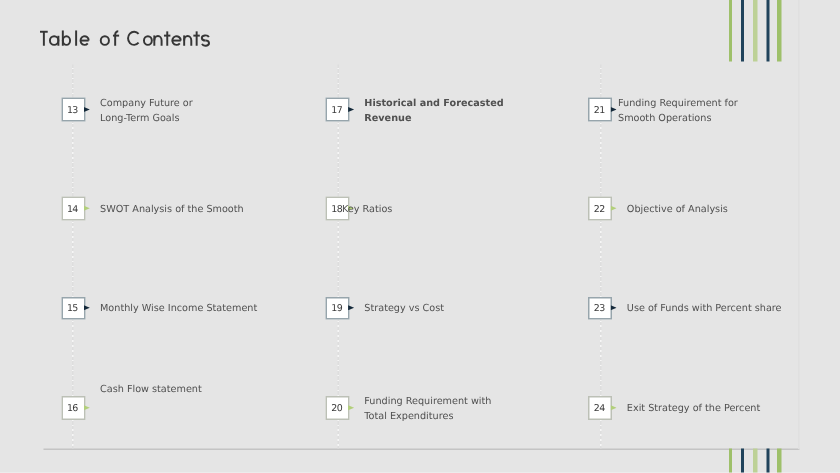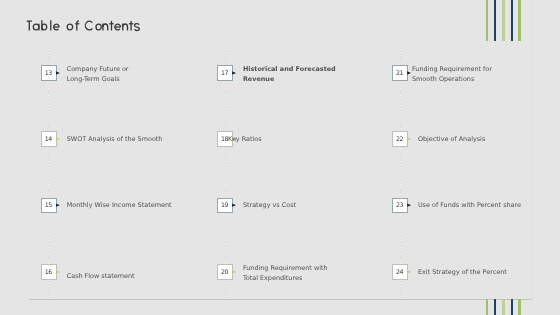--- a/index.html
+++ b/index.html
@@ -99,21 +99,21 @@
         <div>
           <div class="numbox" style="left: 41px; top: 197.6px;"></div>
           <div class="num" style="left: 44.7px; top: 206.3px;">15</div>
           <div class="arrow" style="left: 55.9px; top: 202.9px;"></div>
           <div class="label" style="left: 66.7px; top: 206.35px;">Monthly Wise Income Statement</div>
         </div>
         <div>
           <div class="numbox g" style="left: 41px; top: 264.3px;"></div>
           <div class="num" style="left: 44.7px; top: 273px;">16</div>
           <div class="arrow g" style="left: 55.9px; top: 269.6px;"></div>
-          <div class="label" style="left: 66.7px; top: 277px;">Cash Flow statement</div>
+          <div class="label" style="left: 66.7px; top: 260px;">Cash Flow statement</div>
         </div>
       </div>
       <div>
         <div class="vline" style="left: 224.5px; top: 42.5px; height: 256px;"></div>
         <div>
           <div class="numbox" style="left: 217.2px; top: 65.4px;"></div>
           <div class="num" style="left: 220.9px; top: 74.1px;">17</div>
           <div class="arrow" style="left: 232.1px; top: 70.7px;"></div>
           <div class="label" style="left: 242.9px; top: 74.15px; font-weight: bold;">Historical and Forecasted
 Revenue</div>

